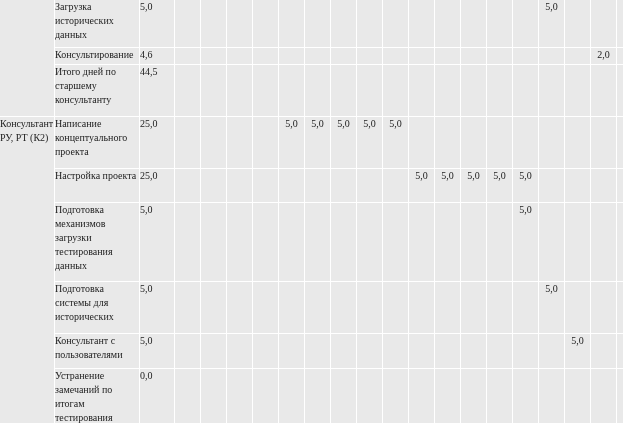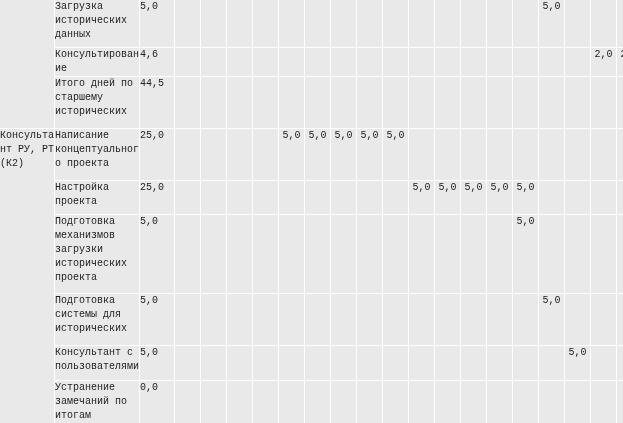--- a/index.html
+++ b/index.html
@@ -5,21 +5,21 @@
   html, body {
     margin: 0;
     padding: 0;
     background: #ffffff;
   }
   #screen {
     position: relative;
     width: 623px;
     height: 423px;
     background: #e9e9e9;
-    font-family: Liberation Mono, monospace;
+    font-family: Liberation Serif, serif;
     font-size: 10px;
     color: #222222;
     overflow: hidden;
   }
   table.grid {
     border-collapse: collapse;
     table-layout: fixed;
     width: 623px;
     background: #e9e9e9;
   }
@@ -112,21 +112,21 @@
           <td class="period-cell"></td>
           <td class="period-cell"></td>
           <td class="period-cell"></td>
           <td class="period-cell"></td>
           <td class="period-cell"></td>
           <td class="period-cell"></td>
           <td class="period-cell">2,0</td>
           <td class="period-cell">2,0</td>
         </tr>
         <tr style="height: 52px;">
-          <td class="task-cell">Итого дней по старшему исторических</td>
+          <td class="task-cell">Итого дней по старшему консультанту</td>
           <td class="total-cell">44,5</td>
           <td class="period-cell"></td>
           <td class="period-cell"></td>
           <td class="period-cell"></td>
           <td class="period-cell"></td>
           <td class="period-cell"></td>
           <td class="period-cell"></td>
           <td class="period-cell"></td>
           <td class="period-cell"></td>
           <td class="period-cell"></td>
@@ -179,21 +179,21 @@
           <td class="period-cell">5,0</td>
           <td class="period-cell">5,0</td>
           <td class="period-cell">5,0</td>
           <td class="period-cell">5,0</td>
           <td class="period-cell"></td>
           <td class="period-cell"></td>
           <td class="period-cell"></td>
           <td class="period-cell"></td>
         </tr>
         <tr style="height: 79px;">
-          <td class="task-cell">Подготовка механизмов загрузки исторических проекта</td>
+          <td class="task-cell">Подготовка механизмов загрузки тестирования данных</td>
           <td class="total-cell">5,0</td>
           <td class="period-cell"></td>
           <td class="period-cell"></td>
           <td class="period-cell"></td>
           <td class="period-cell"></td>
           <td class="period-cell"></td>
           <td class="period-cell"></td>
           <td class="period-cell"></td>
           <td class="period-cell"></td>
           <td class="period-cell"></td>

